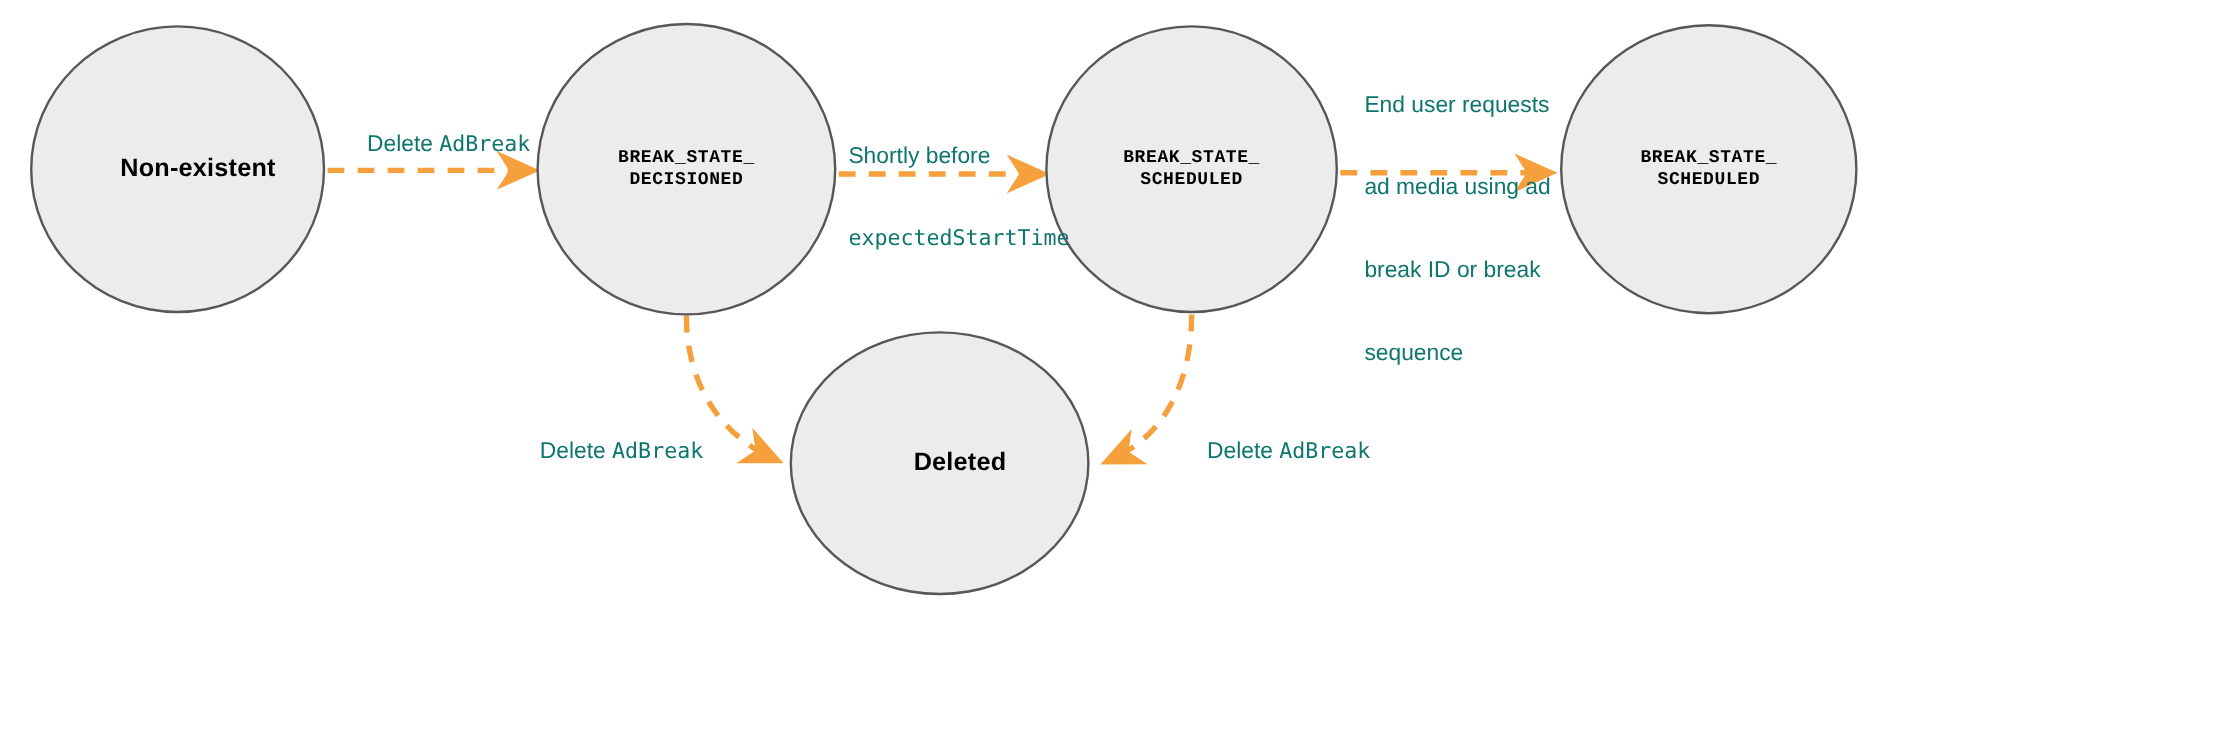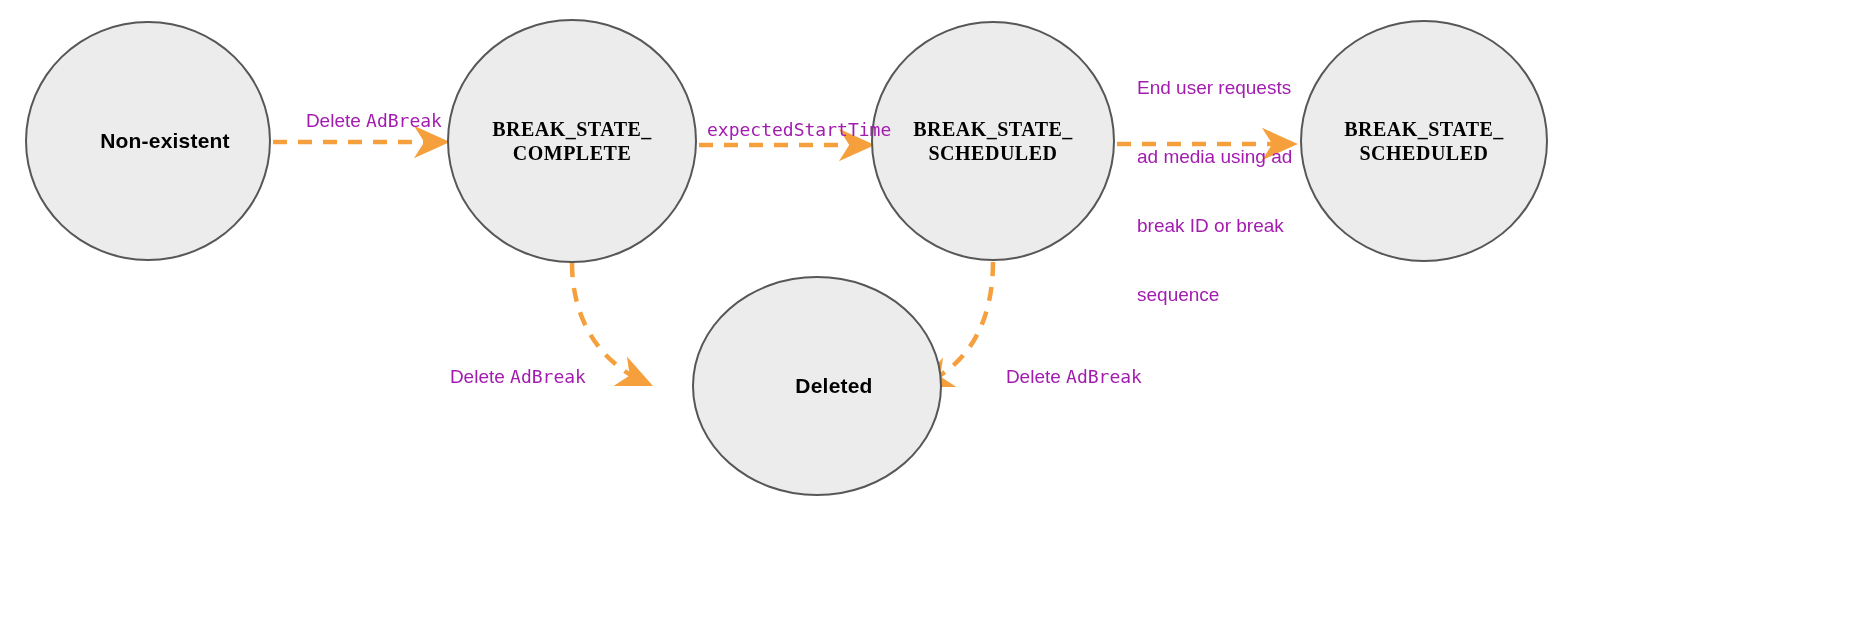--- a/index.html
+++ b/index.html
@@ -37,28 +37,28 @@
     line-height: 1.22;
     letter-spacing: 0.2px;
   }
   .state-label.sans {
     font-family: "Liberation Sans", sans-serif;
     font-weight: bold;
     font-size: 21px;
     margin-left: 34px;
   }
   .state-label.mono {
-    font-family: Liberation Serif, serif;
+    font-family: Liberation Mono, monospace;
     font-weight: bold;
-    font-size: 20px;
+    font-size: 15px;
     letter-spacing: 0.5px;
   }
   .edge-label {
     position: absolute;
-    color: #a21caf;
+    color: #0f766e;
     line-height: 1.35;
     white-space: pre;
   }
   .edge-label .mixed-mono {
     font-family: "DejaVu Sans Mono", monospace;
     font-size: 18px;
   }
   .edge-label .mixed-sans {
     font-family: "Liberation Sans", sans-serif;
     font-size: 19px;
@@ -98,49 +98,50 @@
 
 <div class="state-node" style="left:25px; top:21px; width:246px; height:240px;">
   <div class="state-label sans">
     <span class="lbl-line">Non-existent</span>
   </div>
 </div>
 
 <div class="state-node" style="left:447px; top:19px; width:250px; height:244px;">
   <div class="state-label mono">
     <span class="lbl-line">BREAK_STATE_</span>
-    <span class="lbl-line">COMPLETE</span>
+    <span class="lbl-line">DECISIONED</span>
   </div>
 </div>
 
 <div class="state-node" style="left:871px; top:21px; width:244px; height:240px;">
   <div class="state-label mono">
     <span class="lbl-line">BREAK_STATE_</span>
     <span class="lbl-line">SCHEDULED</span>
   </div>
 </div>
 
 <div class="state-node" style="left:1300px; top:20px; width:248px; height:242px;">
   <div class="state-label mono">
     <span class="lbl-line">BREAK_STATE_</span>
     <span class="lbl-line">SCHEDULED</span>
   </div>
 </div>
 
-<div class="state-node" style="left:692px; top:276px; width:250px; height:220px;">
+<div class="state-node" style="left:658px; top:276px; width:250px; height:220px;">
   <div class="state-label sans">
     <span class="lbl-line">Deleted</span>
   </div>
 </div>
 
 <div class="edge-label" style="left:297px; top:86px;">
   <span class="mixed-sans">Delete </span><span class="mixed-mono">AdBreak</span>
 </div>
 
 <div class="edge-label" style="left:707px; top:75px;">
+  <span class="lbl-line mixed-sans">Shortly before</span>
   <span class="lbl-line mixed-mono">expectedStartTime</span>
 </div>
 
 <div class="edge-label" style="left:1137px; top:32px;">
   <span class="lbl-line mixed-sans">End user requests</span>
   <span class="lbl-line mixed-sans">ad media using ad</span>
   <span class="lbl-line mixed-sans">break ID or break</span>
   <span class="lbl-line mixed-sans">sequence</span>
 </div>
 

